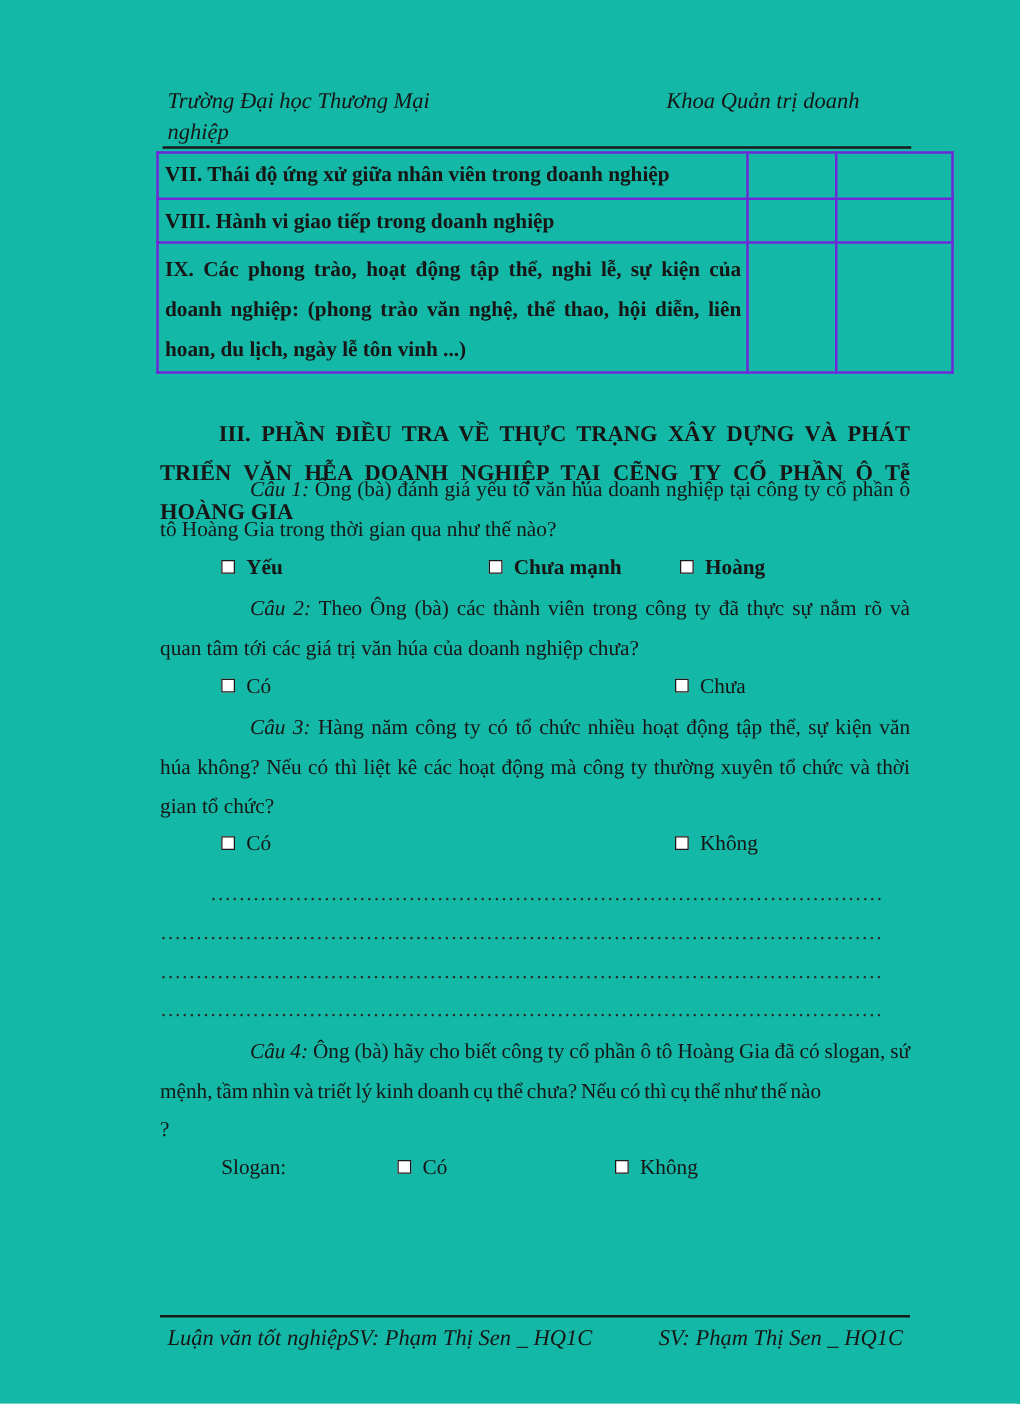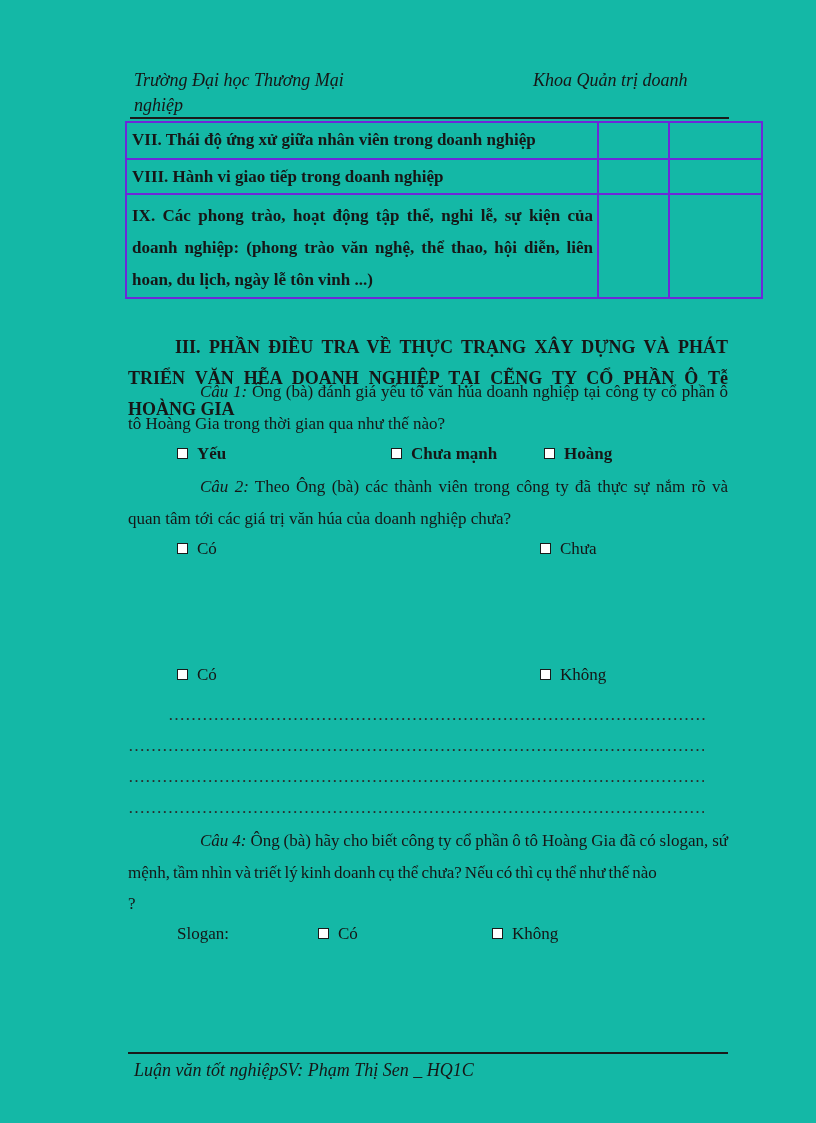--- a/index.html
+++ b/index.html
@@ -109,20 +109,24 @@
 
   <div class="q q2">
     <span class="qlabel">Câu 2:</span>
     <span>Theo Ông (bà) các thành viên trong công ty đã thực sự nắm rõ và quan tâm tới các giá trị văn húa của doanh nghiệp chưa?</span>
   </div>
   <div class="opts o2">
     <span class="opt p-a"><span class="cb"></span><span>Có</span></span>
     <span class="opt p-r"><span class="cb"></span><span>Chưa</span></span>
   </div>
 
+  <div class="q q3">
+    <span class="qlabel">Câu 3:</span>
+    <span>Hàng năm công ty có tổ chức nhiều hoạt động tập thể, sự kiện văn húa không? Nếu có thì liệt kê các hoạt động mà công ty thường xuyên tổ chức và thời gian tổ chức?</span>
+  </div>
   <div class="opts o3">
     <span class="opt p-a"><span class="cb"></span><span>Có</span></span>
     <span class="opt p-r"><span class="cb"></span><span>Không</span></span>
   </div>
 
   <div class="dots">
     <div class="dotline first"><span>…………………………………………………………………………………………………………</span></div>
     <div class="dotline"><span>…………………………………………………………………………………………………………</span></div>
     <div class="dotline"><span>…………………………………………………………………………………………………………</span></div>
     <div class="dotline"><span>…………………………………………………………………………………………………………</span></div>
@@ -135,15 +139,16 @@
   </div>
   <div class="opts o4">
     <span class="opt p-a">Slogan:</span>
     <span class="opt p-s0"><span class="cb"></span><span>Có</span></span>
     <span class="opt p-s1"><span class="cb"></span><span>Không</span></span>
   </div>
 
   <div class="ftr-rule"></div>
   <div class="ftr">
     <span>Luận văn tốt nghiệpSV: Phạm Thị Sen _ HQ1C</span>
+    <span class="right">SV: Phạm Thị Sen _ HQ1C</span>
   </div>
 
 </div>
 
 </body></html>

